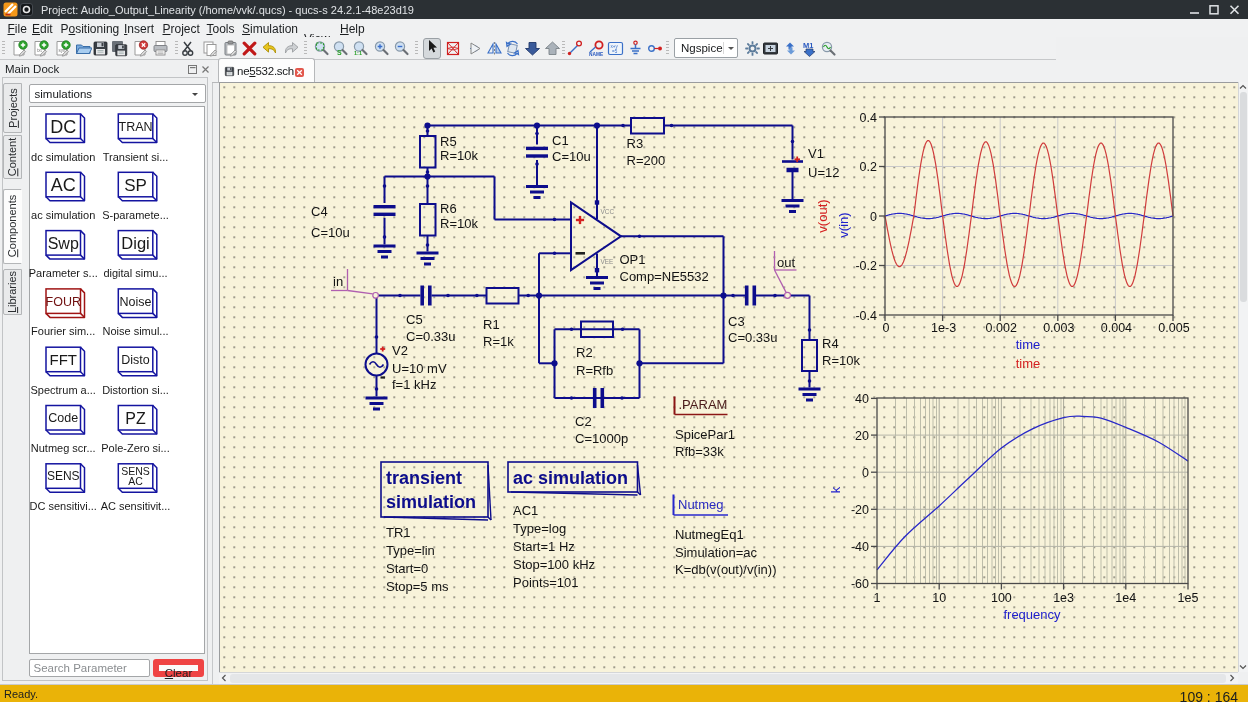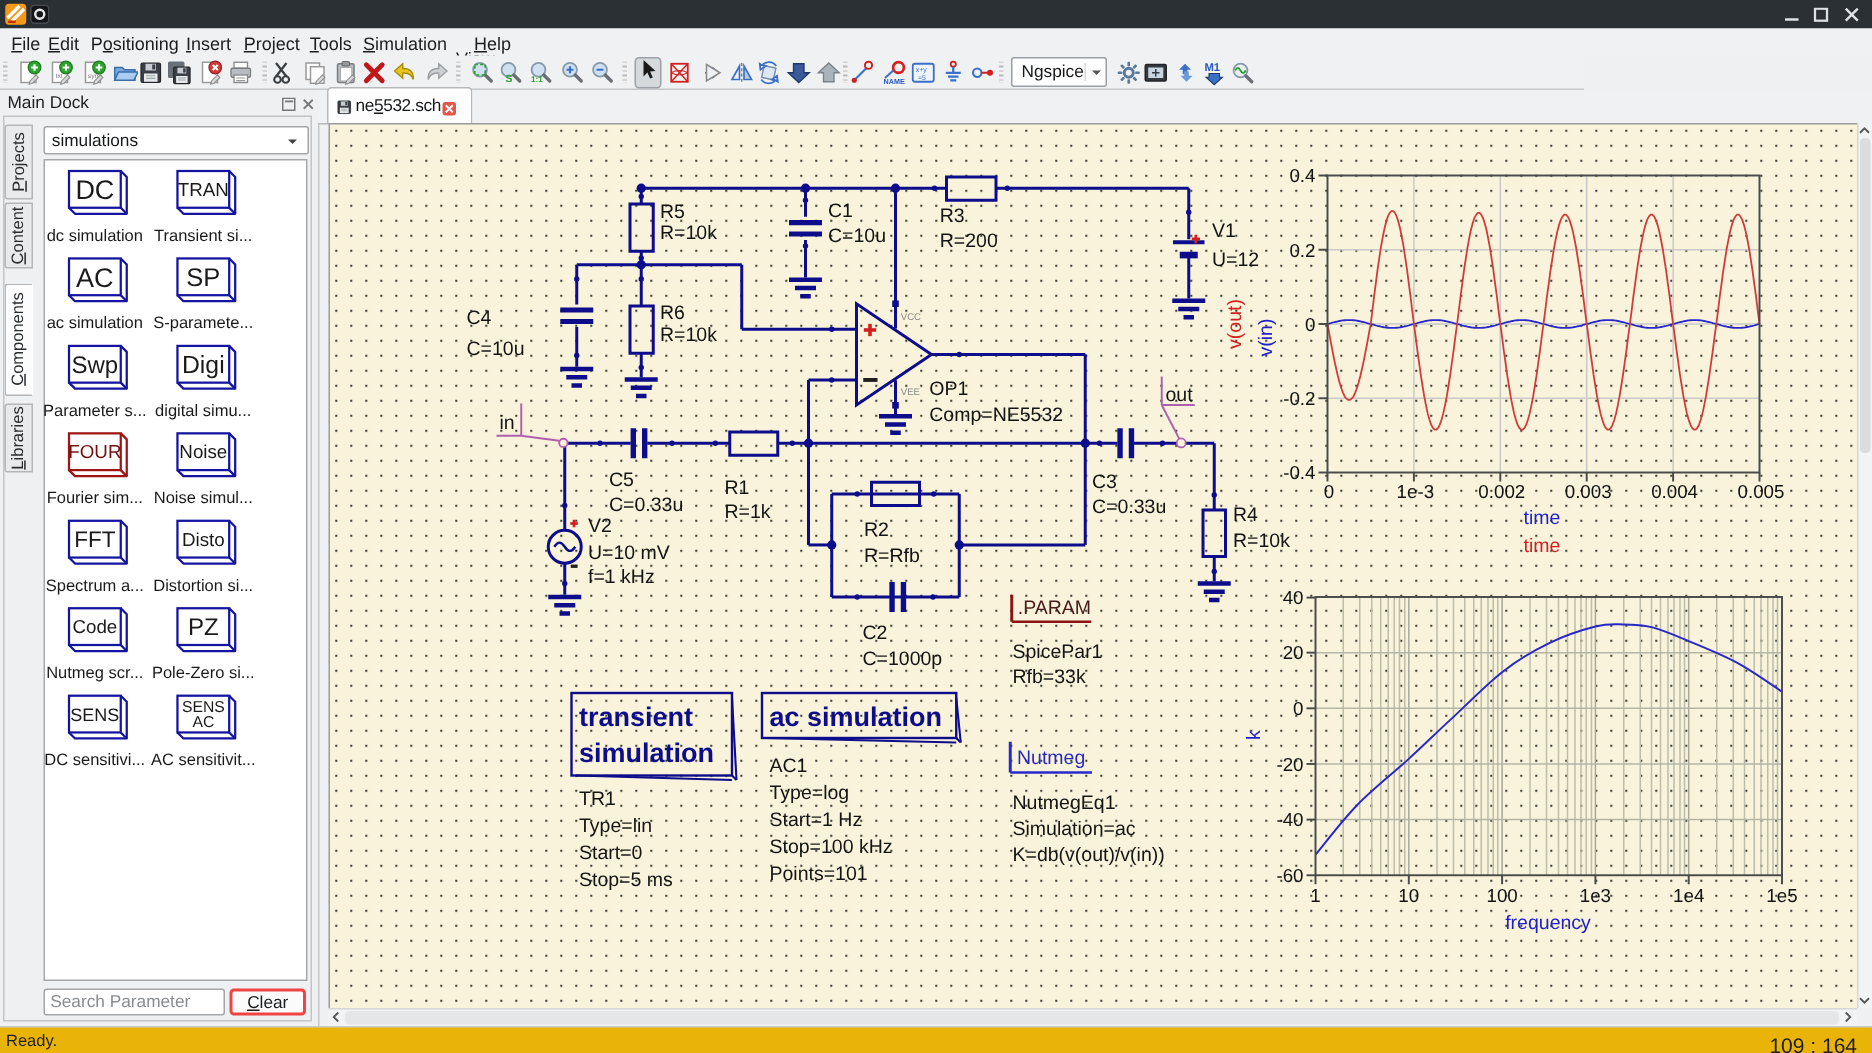--- a/index.html
+++ b/index.html
@@ -3,36 +3,37 @@
 <div class="abs" style="left:0;top:0;width:1248px;height:19px;background:#2b3034">
     <svg class="abs" style="left:2.5px;top:2px" width="15" height="15" viewBox="0 0 15 15">
       <rect x="0.5" y="0.5" width="14" height="14" rx="2.5" fill="#f49819"></rect>
       <path d="M2 10 L10 2 M5 12 L13 4" stroke="#fff" stroke-width="2.2"></path>
       <path d="M2.5 12.5 h5" stroke="#c03010" stroke-width="1.8"></path>
     </svg>
     <svg class="abs" style="left:20px;top:3px" width="13" height="13" viewBox="0 0 13 13">
       <rect x="0.5" y="0.5" width="12" height="12" rx="2.5" fill="#14171a" stroke="#454a50" stroke-width="1"></rect>
       <circle cx="6.5" cy="6.5" r="3" fill="none" stroke="#e8e8e8" stroke-width="1.6"></circle>
     </svg>
+    <div class="abs" style="left:41px;top:3.5px;font-size:11px;color:#dfe2e5">Project: Audio_Output_Linearity (/home/vvk/.qucs) - qucs-s 24.2.1-48e23d19</div>
     <svg class="abs" style="left:1189px;top:5px" width="52" height="10" viewBox="0 0 52 10">
       <path d="M1 8 h9" stroke="#dfe2e5" stroke-width="1.6"></path>
       <rect x="21" y="0.8" width="8" height="8" fill="none" stroke="#dfe2e5" stroke-width="1.5"></rect>
       <path d="M41.5 0.8 l8 8 M49.5 0.8 l-8 8" stroke="#dfe2e5" stroke-width="1.6"></path>
     </svg>
   </div>
 <div class="abs" style="left:0;top:19px;width:1248px;height:18px;background:#f0f1f2;font-size:12px;color:#1b1e20">
     <span class="abs" style="left:7.5px;top:3px"><u>F</u>ile</span>
     <span class="abs" style="left:32px;top:3px"><u>E</u>dit</span>
     <span class="abs" style="left:60.5px;top:3px">P<u>o</u>sitioning</span>
     <span class="abs" style="left:124px;top:3px"><u>I</u>nsert</span>
     <span class="abs" style="left:162.5px;top:3px"><u>P</u>roject</span>
     <span class="abs" style="left:206.5px;top:3px"><u>T</u>ools</span>
     <span class="abs" style="left:242px;top:3px"><u>S</u>imulation</span>
     <span class="abs" style="left:304px;top:13px"><u>V</u>iew</span>
-    <span class="abs" style="left:316px;top:3px"><u>H</u>elp</span>
+    <span class="abs" style="left:340px;top:3px"><u>H</u>elp</span>
   </div>
 <div class="abs" style="left:0;top:37px;width:1056px;height:23px;background:#f0f1f2;border-bottom:1px solid #c6c8ca">
     <div style="position:absolute;left:2px;top:4px;width:3px;height:14px;background-image:repeating-linear-gradient(#b9b9b9 0 1px,transparent 1px 3px);background-size:1px 100%;background-repeat:repeat-x"></div>
     <svg style="position:absolute;left:11px;top:3px" width="17" height="17" viewBox="0 0 17 17">
       <path d="M3 1.5 h7 l3 3 v10.5 h-10 z" fill="#fff" stroke="#9a9a9a" stroke-width="1"></path>
       <path d="M10 1.5 v3 h3" fill="none" stroke="#9a9a9a" stroke-width="1"></path>
       <path d="M9 14 l4 -4 1.6 1.6 -4 4 -2.2 0.6 z" fill="#d8d8d8" stroke="#8a8a8a" stroke-width="0.7"></path>
       <circle cx="12" cy="5" r="4.2" fill="#2da42d" stroke="#1d7a1d" stroke-width="0.8"></circle>
       <path d="M12 2.8 v4.4 M9.8 5 h4.4" stroke="#fff" stroke-width="1.4"></path>
     </svg>
@@ -346,21 +347,21 @@
       <g stroke="#1414a0" stroke-width="1.5" fill="none">
         <path d="M 123.8 357.79999999999995 l 4 4 l 0 24.5 l -34.5 0 l -4 -4" fill="#fff" stroke-linejoin="round"></path>
         <rect x="89.3" y="357.79999999999995" width="34.5" height="24.5" fill="#fff"></rect>
         <line x1="123.8" y1="382.29999999999995" x2="127.8" y2="386.29999999999995"></line>
       </g>
       <text x="106.55" y="368.79999999999995" font-size="10.5" fill="#1a1a1a" text-anchor="middle" font-family="Liberation Sans, sans-serif">SENS</text>
       <text x="106.55" y="378.79999999999995" font-size="10.5" fill="#1a1a1a" text-anchor="middle" font-family="Liberation Sans, sans-serif">AC</text>
       <text x="106.5" y="404.29999999999995" font-size="11" fill="#1a1a1a" text-anchor="middle" font-family="Liberation Sans, sans-serif">AC sensitivit...</text>
     </svg>
     <div class="abs" style="left:28.5px;top:598.5px;width:121px;height:18px;background:#fff;border:1px solid #a4a6a8;border-radius:2px;font-size:11.5px;color:#8a8d90;line-height:16px;padding-left:4px">Search Parameter</div>
-    <div class="abs" style="left:153px;top:598.5px;width:51px;height:18px;background:#fbfbfb;border:2px solid #ef4444;border-radius:3px;font-size:11.5px;color:#1b1e20;text-align:center;line-height:16px"><u>C</u>lear</div>
+    <div class="abs" style="left:153px;top:598.5px;width:51px;height:18px;background:#fbfbfb;border:6px solid #ef4444;border-radius:3px;font-size:11.5px;color:#1b1e20;text-align:center;line-height:16px"><u>C</u>lear</div>
   </div>
 <div class="abs" style="left:211.5px;top:60px;width:1px;height:624px;background:#c6c8ca"></div>
 <div class="abs" style="left:212px;top:60px;width:1036px;height:22px;background:#f0f1f2"></div>
 <div class="abs" style="left:212px;top:81.5px;width:1036px;height:1px;background:#b6b8ba"></div>
 <div class="abs" style="left:218px;top:58px;width:97px;height:24px;background:#fdfdfd;border:1px solid #b6b8ba;border-bottom:none;border-radius:3px 3px 0 0"></div>
 <svg class="abs" style="left:224px;top:65.5px" width="11" height="11" viewBox="0 0 17 17">
     <rect x="2" y="2" width="13" height="13" rx="1" fill="#3a3f45" stroke="#23272b" stroke-width="0.8"></rect>
     <rect x="5" y="2.5" width="7" height="4.5" fill="#c8ccd2"></rect>
     <rect x="9.5" y="3" width="2" height="3.3" fill="#3a3f45"></rect>
     <rect x="4" y="9" width="9" height="5.5" fill="#e8e8ea"></rect>

